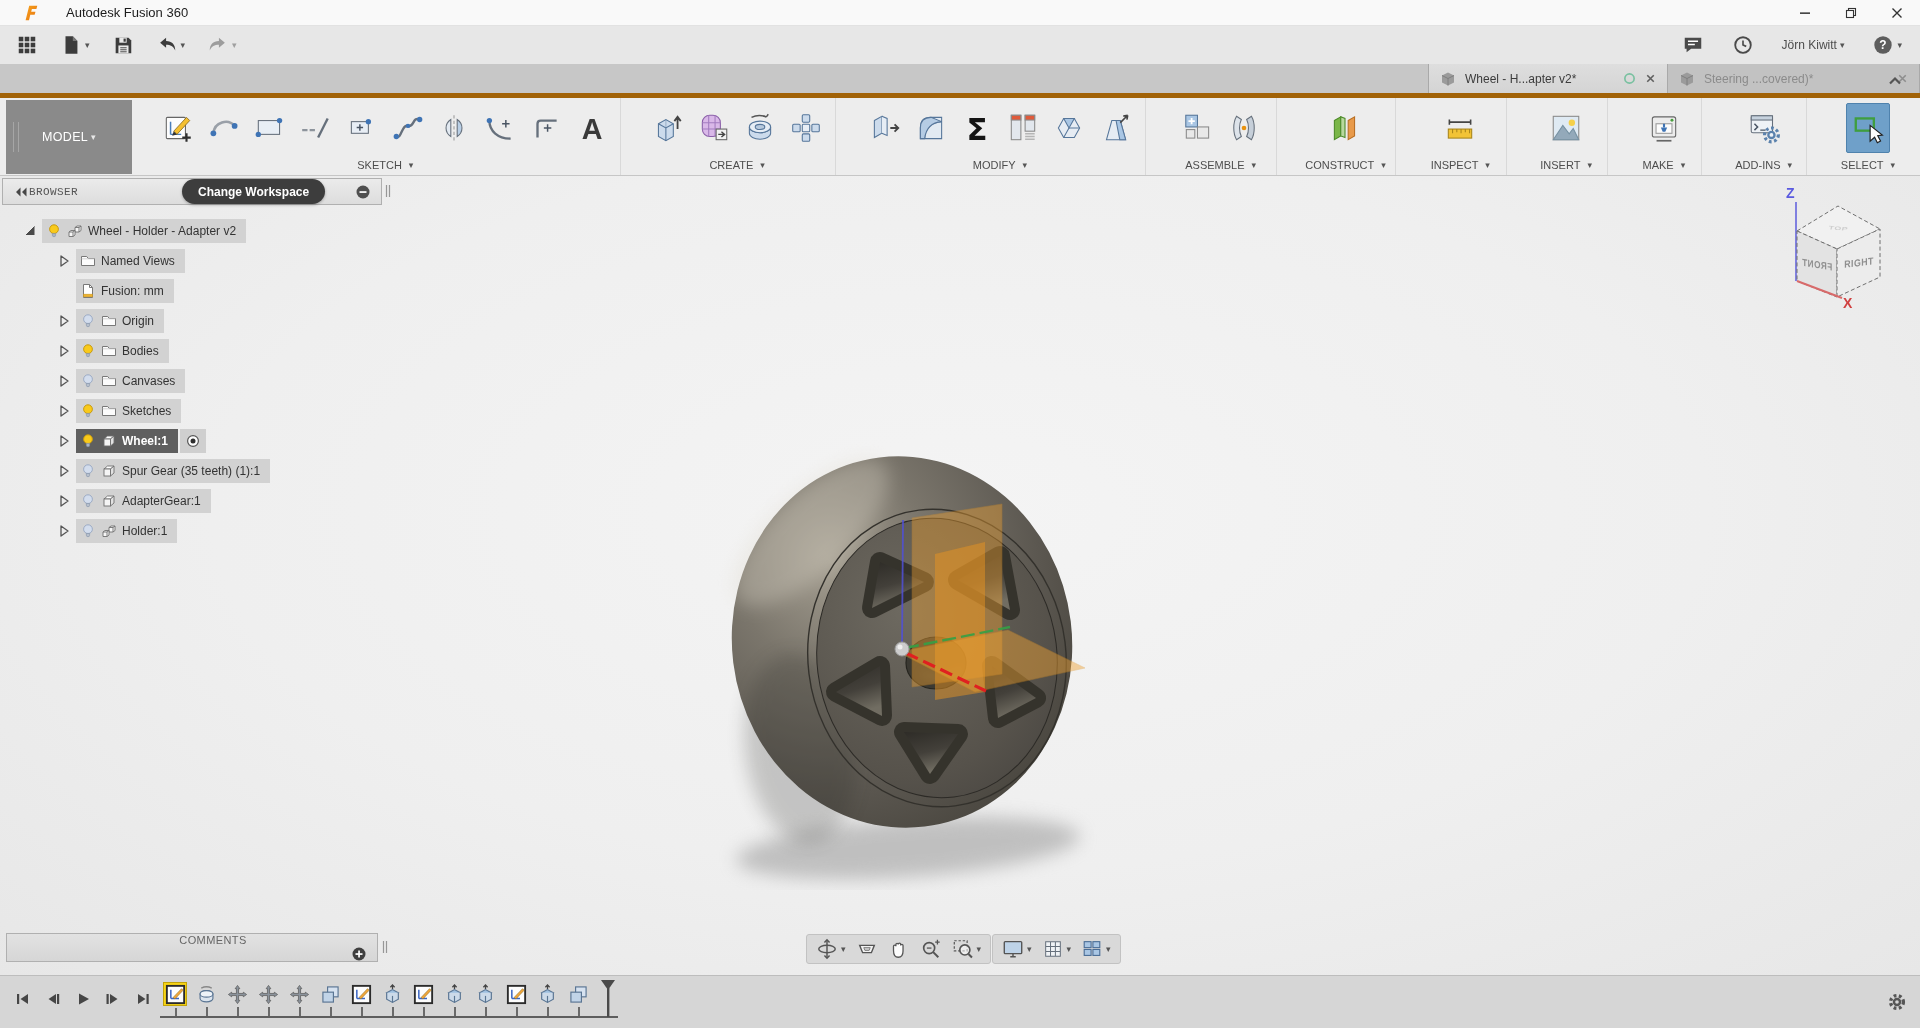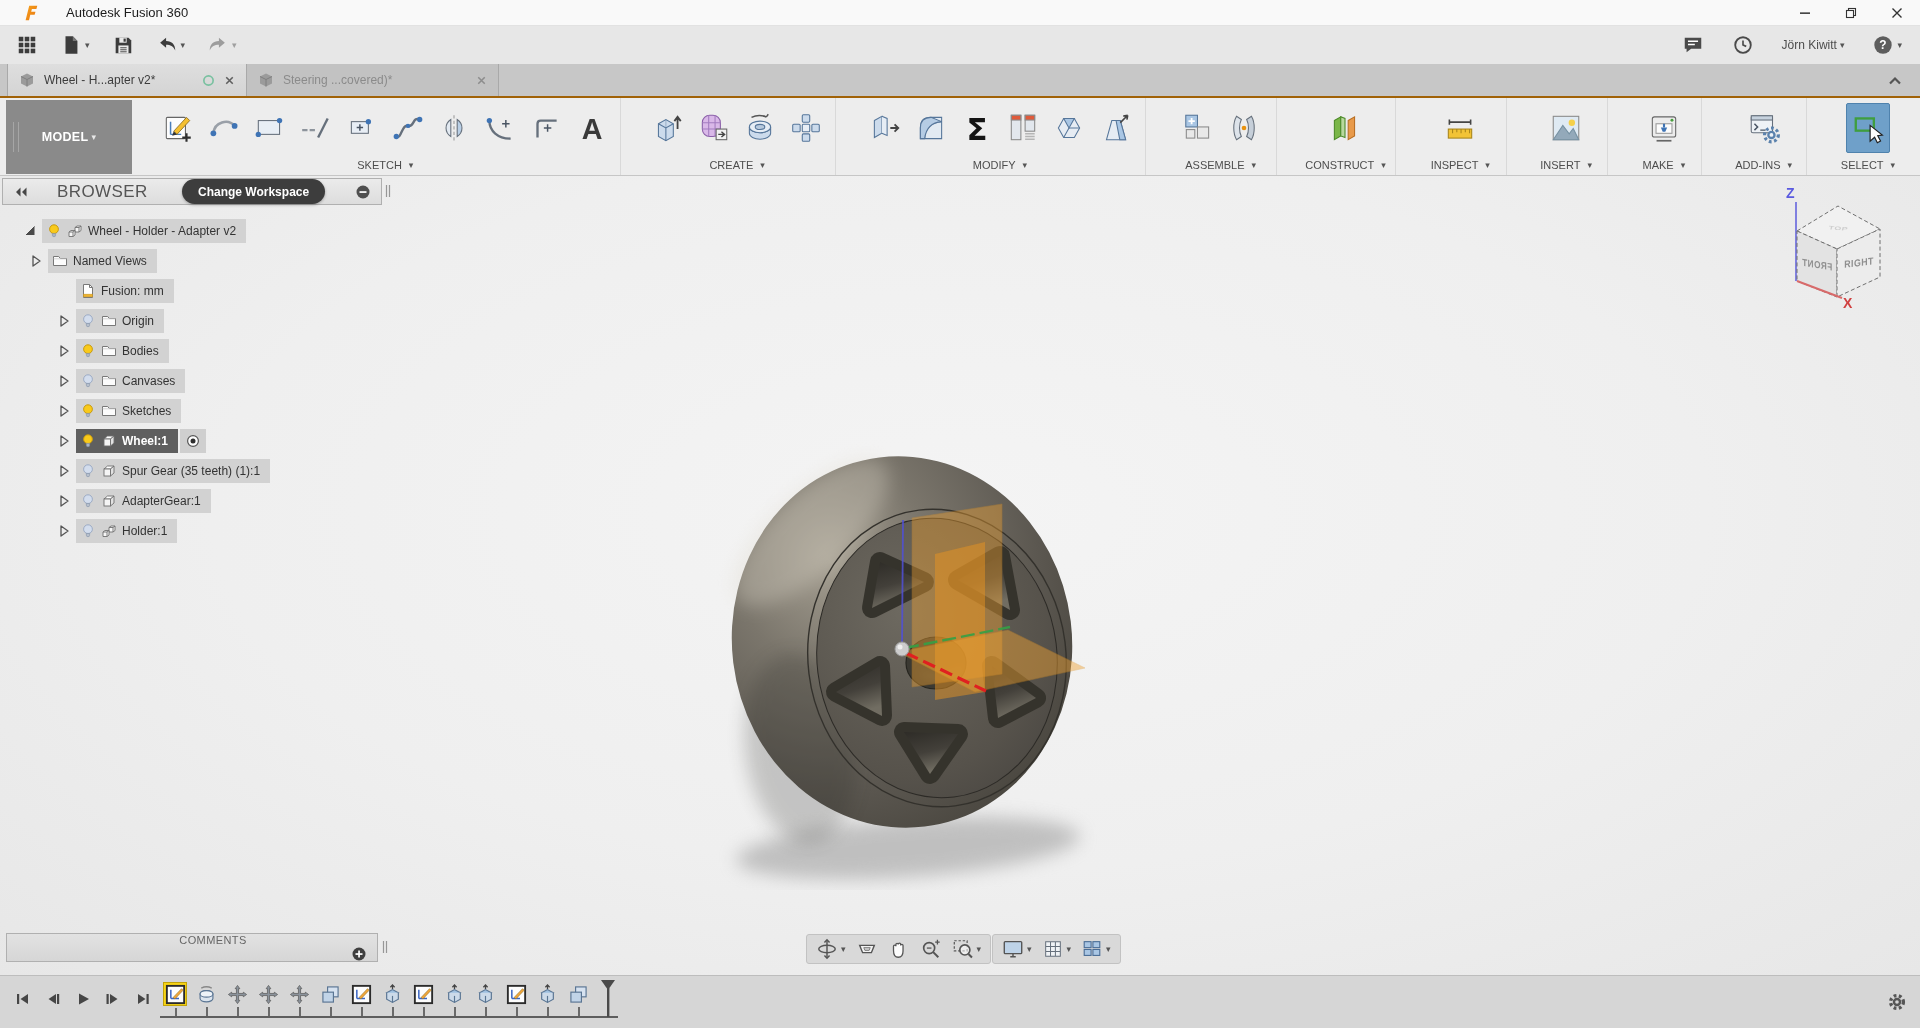--- a/index.html
+++ b/index.html
@@ -21,48 +21,48 @@
   .qbtn { display:flex; align-items:center; height:30px; padding:0 4px; }
   .qbtn .ico { width:22px; height:22px; }
   .caret { font-size:9px; color:#555; margin-left:3px; }
   .caret.dim { color:#a0a0a0; }
   #qat-left { display:flex; align-items:center; gap:14px; margin-left:12px; }
   #qat-right { margin-left:auto; display:flex; align-items:center; gap:20px; margin-right:14px; }
   #user-name { font-size:12px; color:#4d4d4d; }
   .namebtn { display:flex; align-items:center; }
 
   
-  #tabbar { height:34px; background:#c7c7c7; border-bottom:2px solid #a16207; display:flex; align-items:stretch; position:relative; }
+  #tabbar { height:34px; background:#c7c7c7; border-bottom:5px solid #a16207; display:flex; align-items:stretch; position:relative;justify-content:flex-end; }
   .doc-tab { display:flex; align-items:center; gap:8px; padding:0 10px 0 10px; border-right:1px solid #a9a9a9; }
   .doc-tab.active { background:linear-gradient(#dedede,#d4d4d4); border-left:1px solid #a9a9a9; margin-left:7px; width:240px; }
   .doc-tab.inactive { background:#c2c2c2; width:252px; }
   .tab-label { font-size:12px; color:#3c3c3c; white-space:nowrap; overflow:hidden; flex:1; }
   .doc-tab.inactive .tab-label { color:#8b8b8b; }
   #tab-collapse { position:absolute; right:16px; top:9px; width:18px; height:16px; }
 
   
   #ribbon { height:78px; background:#ededed; border-bottom:1px solid #c6c6c6; display:flex; justify-content:space-between; padding-right:10px; }
-  #model-btn { width:126px; height:74px; margin:2px 0 0 6px; background:#8a8a8a; color:#fff; display:flex; align-items:center; justify-content:center; font-size:12.5px; font-weight:bold; letter-spacing:.3px; position:relative; flex:none; }
+  #model-btn { width:126px; height:74px; margin:2px 0 0 6px; background:#8a8a8a; color:#fff; display:flex; align-items:center; justify-content:center; font-size:12.5px; font-weight:normal; letter-spacing:.3px; position:relative; flex:none; }
   #model-btn .caret { color:#e8e8e8; }
   #model-grip { position:absolute; left:7px; top:22px; height:30px; width:6px; border-left:1px solid #a6a6a6; border-right:1px solid #a6a6a6; }
   .rgroup { display:flex; flex-direction:column; align-items:center; padding-top:2px; border-right:1px solid #d9d9d9; }
   .rgroup:last-child { border-right:none; }
   .ricons { flex:1; display:flex; align-items:center; justify-content:center; gap:2px; }
   .ribtn { width:44px; height:50px; display:flex; align-items:center; justify-content:center; border-radius:2px; }
   .ribtn .ico { width:34px; height:34px; }
   .ribtn.hl { background:#6fa0c9; border:1px solid #4f82ad; }
   .rlabel { height:20px; display:flex; align-items:center; gap:4px; font-size:11px; color:#4d4d4d; }
 
   
   #canvas { position:relative; height:799px; background:radial-gradient(ellipse at 50% 42%, #f4f4f4 0%, #efefef 55%, #e7e7e7 100%); overflow:hidden; }
 
   
   #browser-header { position:absolute; left:2px; top:2px; width:380px; height:27px; background:linear-gradient(#ebebeb,#dddddd); border:1px solid #b0b0b0; display:flex; align-items:center; }
   #browser-collapse { width:16px; height:16px; margin-left:10px; }
-  #browser-title { font-size:17px; color:#555; margin-left:28px; letter-spacing:.4px; }
+  #browser-title { font-size:11px; color:#555; margin-left:0; letter-spacing:.4px;font-family:Liberation Mono, monospace; }
   #browser-minus { width:16px; height:16px; margin-left:auto; margin-right:10px; }
   .grip-v { position:absolute; width:8px; height:16px; }
   #workspace-tooltip { position:absolute; left:182px; top:3px; height:25px; padding:0 16px; border-radius:13px; background:#3d3d3d; color:#fff; font-size:12px; font-weight:bold; display:flex; align-items:center; z-index:6; box-shadow:0 1px 3px rgba(0,0,0,.3); }
 
   #browser-tree { position:absolute; left:0; top:40px; }
   .trow { height:30px; display:flex; align-items:center; }
   .trow .disc { width:16px; height:16px; margin-right:4px; flex:none; }
   .chip { display:flex; align-items:center; gap:5px; background:#d2d2d2; height:24px; padding:0 10px 0 4px; }
   .chip .ticon { width:16px; height:16px; flex:none; }
   .tlabel { font-size:12px; color:#333; white-space:nowrap; }
@@ -730,21 +730,21 @@
                   <path d="M8,4.5 L10,3 h4 v4.5 L12,9 H8 Z" fill="#f6f6f6"></path>
                   <path d="M8,4.5 H12 V9 M12,4.5 L14,3" fill="none"></path>
                   <path d="M2,9 L4,7.5 h4 V12 L6,13.5 H2 Z" fill="#f6f6f6"></path>
                   <path d="M2,9 H6 V13.5 M6,9 L8,7.5" fill="none"></path>
                 </g>
               </svg>
             </span>
             <span class="tlabel">Wheel - Holder - Adapter v2</span>
           </div>
         </div>
-        <div class="trow" style="padding-left: 28px;">
+        <div class="trow" style="padding-left: 56px;">
           <span class="ico disc">
             <svg viewBox="0 0 16 16">
               <path d="M5,3 L12,8 L5,13 Z" fill="#ededed" stroke="#555" stroke-width="1.3" stroke-linejoin="round"></path>
             </svg>
           </span>
           <div class="chip">
             <span class="ico ticon">
               <svg viewBox="0 0 16 16">
                 <path d="M1.5,3.5 h5.2 l1.6,2 h6.2 v7 h-13 z" fill="#fcfcfc" stroke="#787878"></path>
                 <path d="M1.5,5.8 h13" stroke="#c9c9c9" stroke-width="0.8"></path>

